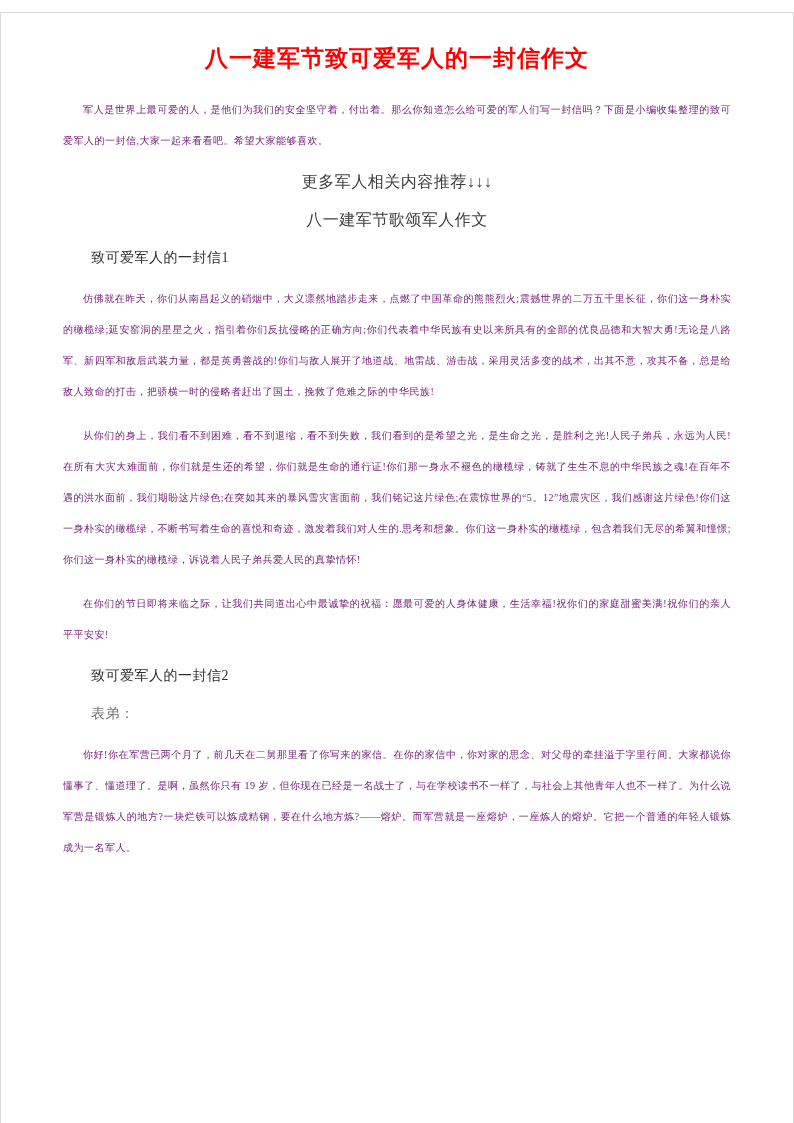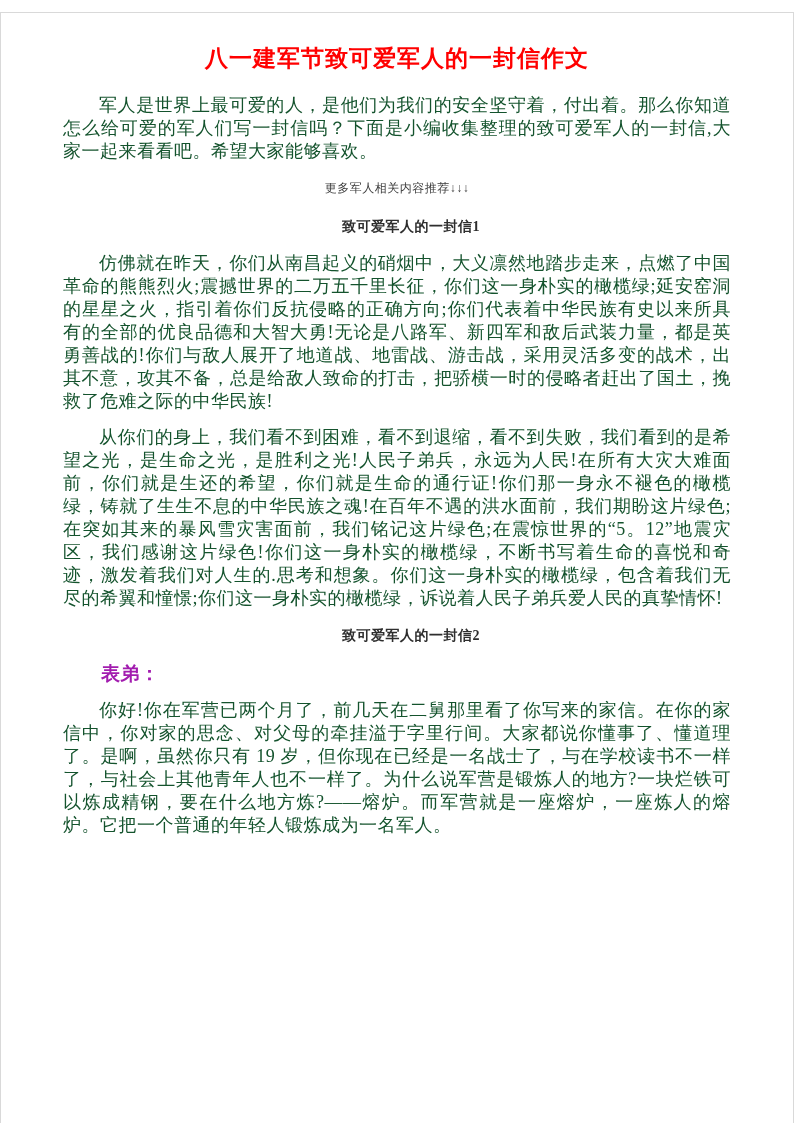--- a/index.html
+++ b/index.html
@@ -26,75 +26,75 @@
     margin: 4px 0 20px 0;
     text-align: center;
     font-size: 23px;
     font-weight: bold;
     letter-spacing: 1px;
     font-family: "Liberation Sans", "DejaVu Sans", sans-serif;
     color: #ff0000;
   }
   .body-para {
     margin: 0 0 13px 0;
-    font-size: 18px;
-    line-height: 23px;
-    color: #14532d;
+    font-size: 10px;
+    line-height: 31px;
+    color: #701a75;
     text-indent: 2em;
     text-align: justify;
     letter-spacing: 0.5px;
   }
   .center-line {
     margin: 0 0 13px 0;
-    font-size: 12px;
+    font-size: 16px;
     line-height: 25px;
     color: #3d3d3d;
     text-align: center;
     letter-spacing: 0.5px;
   }
   .letter-heading {
     margin: 4px 0 13px 0;
     font-size: 14px;
     line-height: 25px;
-    font-weight: bold;
+    font-weight: normal;
     color: #2e2e2e;
     text-indent: 2em;
     letter-spacing: 0.5px;
-    text-align: center;
   }
   .salutation {
     margin: 0 0 13px 0;
-    font-size: 19px;
+    font-size: 14px;
     line-height: 25px;
-    color: #a21caf;
+    color: #737373;
     text-indent: 2em;
     letter-spacing: 0.5px;
-    font-weight: bold;
   }
 </style>
 </head>
 <body>
 
 <div class="page">
   <div class="content">
 
     <h1 class="doc-title" style="color: rgb(255, 0, 0);">八一建军节致可爱军人的一封信作文</h1>
 
     <p class="body-para">军人是世界上最可爱的人，是他们为我们的安全坚守着，付出着。那么你知道怎么给可爱的军人们写一封信吗？下面是小编收集整理的致可爱军人的一封信,大家一起来看看吧。希望大家能够喜欢。</p>
 
     <p class="center-line">更多军人相关内容推荐↓↓↓</p>
 
     <div>
+        <p class="center-line">八一建军节歌颂军人作文</p>
       </div>
 
     <div>
         <section>
           <p class="letter-heading">致可爱军人的一封信1</p>
           <p class="body-para">仿佛就在昨天，你们从南昌起义的硝烟中，大义凛然地踏步走来，点燃了中国革命的熊熊烈火;震撼世界的二万五千里长征，你们这一身朴实的橄榄绿;延安窑洞的星星之火，指引着你们反抗侵略的正确方向;你们代表着中华民族有史以来所具有的全部的优良品德和大智大勇!无论是八路军、新四军和敌后武装力量，都是英勇善战的!你们与敌人展开了地道战、地雷战、游击战，采用灵活多变的战术，出其不意，攻其不备，总是给敌人致命的打击，把骄横一时的侵略者赶出了国土，挽救了危难之际的中华民族!</p>
           <p class="body-para">从你们的身上，我们看不到困难，看不到退缩，看不到失败，我们看到的是希望之光，是生命之光，是胜利之光!人民子弟兵，永远为人民!在所有大灾大难面前，你们就是生还的希望，你们就是生命的通行证!你们那一身永不褪色的橄榄绿，铸就了生生不息的中华民族之魂!在百年不遇的洪水面前，我们期盼这片绿色;在突如其来的暴风雪灾害面前，我们铭记这片绿色;在震惊世界的“5。12”地震灾区，我们感谢这片绿色!你们这一身朴实的橄榄绿，不断书写着生命的喜悦和奇迹，激发着我们对人生的.思考和想象。你们这一身朴实的橄榄绿，包含着我们无尽的希翼和憧憬;你们这一身朴实的橄榄绿，诉说着人民子弟兵爱人民的真挚情怀!</p>
+          <p class="body-para">在你们的节日即将来临之际，让我们共同道出心中最诚挚的祝福：愿最可爱的人身体健康，生活幸福!祝你们的家庭甜蜜美满!祝你们的亲人平平安安!</p>
         </section>
         <section>
           <p class="letter-heading">致可爱军人的一封信2</p>
           <p class="salutation">表弟：</p>
           <p class="body-para">你好!你在军营已两个月了，前几天在二舅那里看了你写来的家信。在你的家信中，你对家的思念、对父母的牵挂溢于字里行间。大家都说你懂事了、懂道理了。是啊，虽然你只有 19 岁，但你现在已经是一名战士了，与在学校读书不一样了，与社会上其他青年人也不一样了。为什么说军营是锻炼人的地方?一块烂铁可以炼成精钢，要在什么地方炼?——熔炉。而军营就是一座熔炉，一座炼人的熔炉。它把一个普通的年轻人锻炼成为一名军人。</p>
         </section>
       </div>
 
   </div>
 </div>

